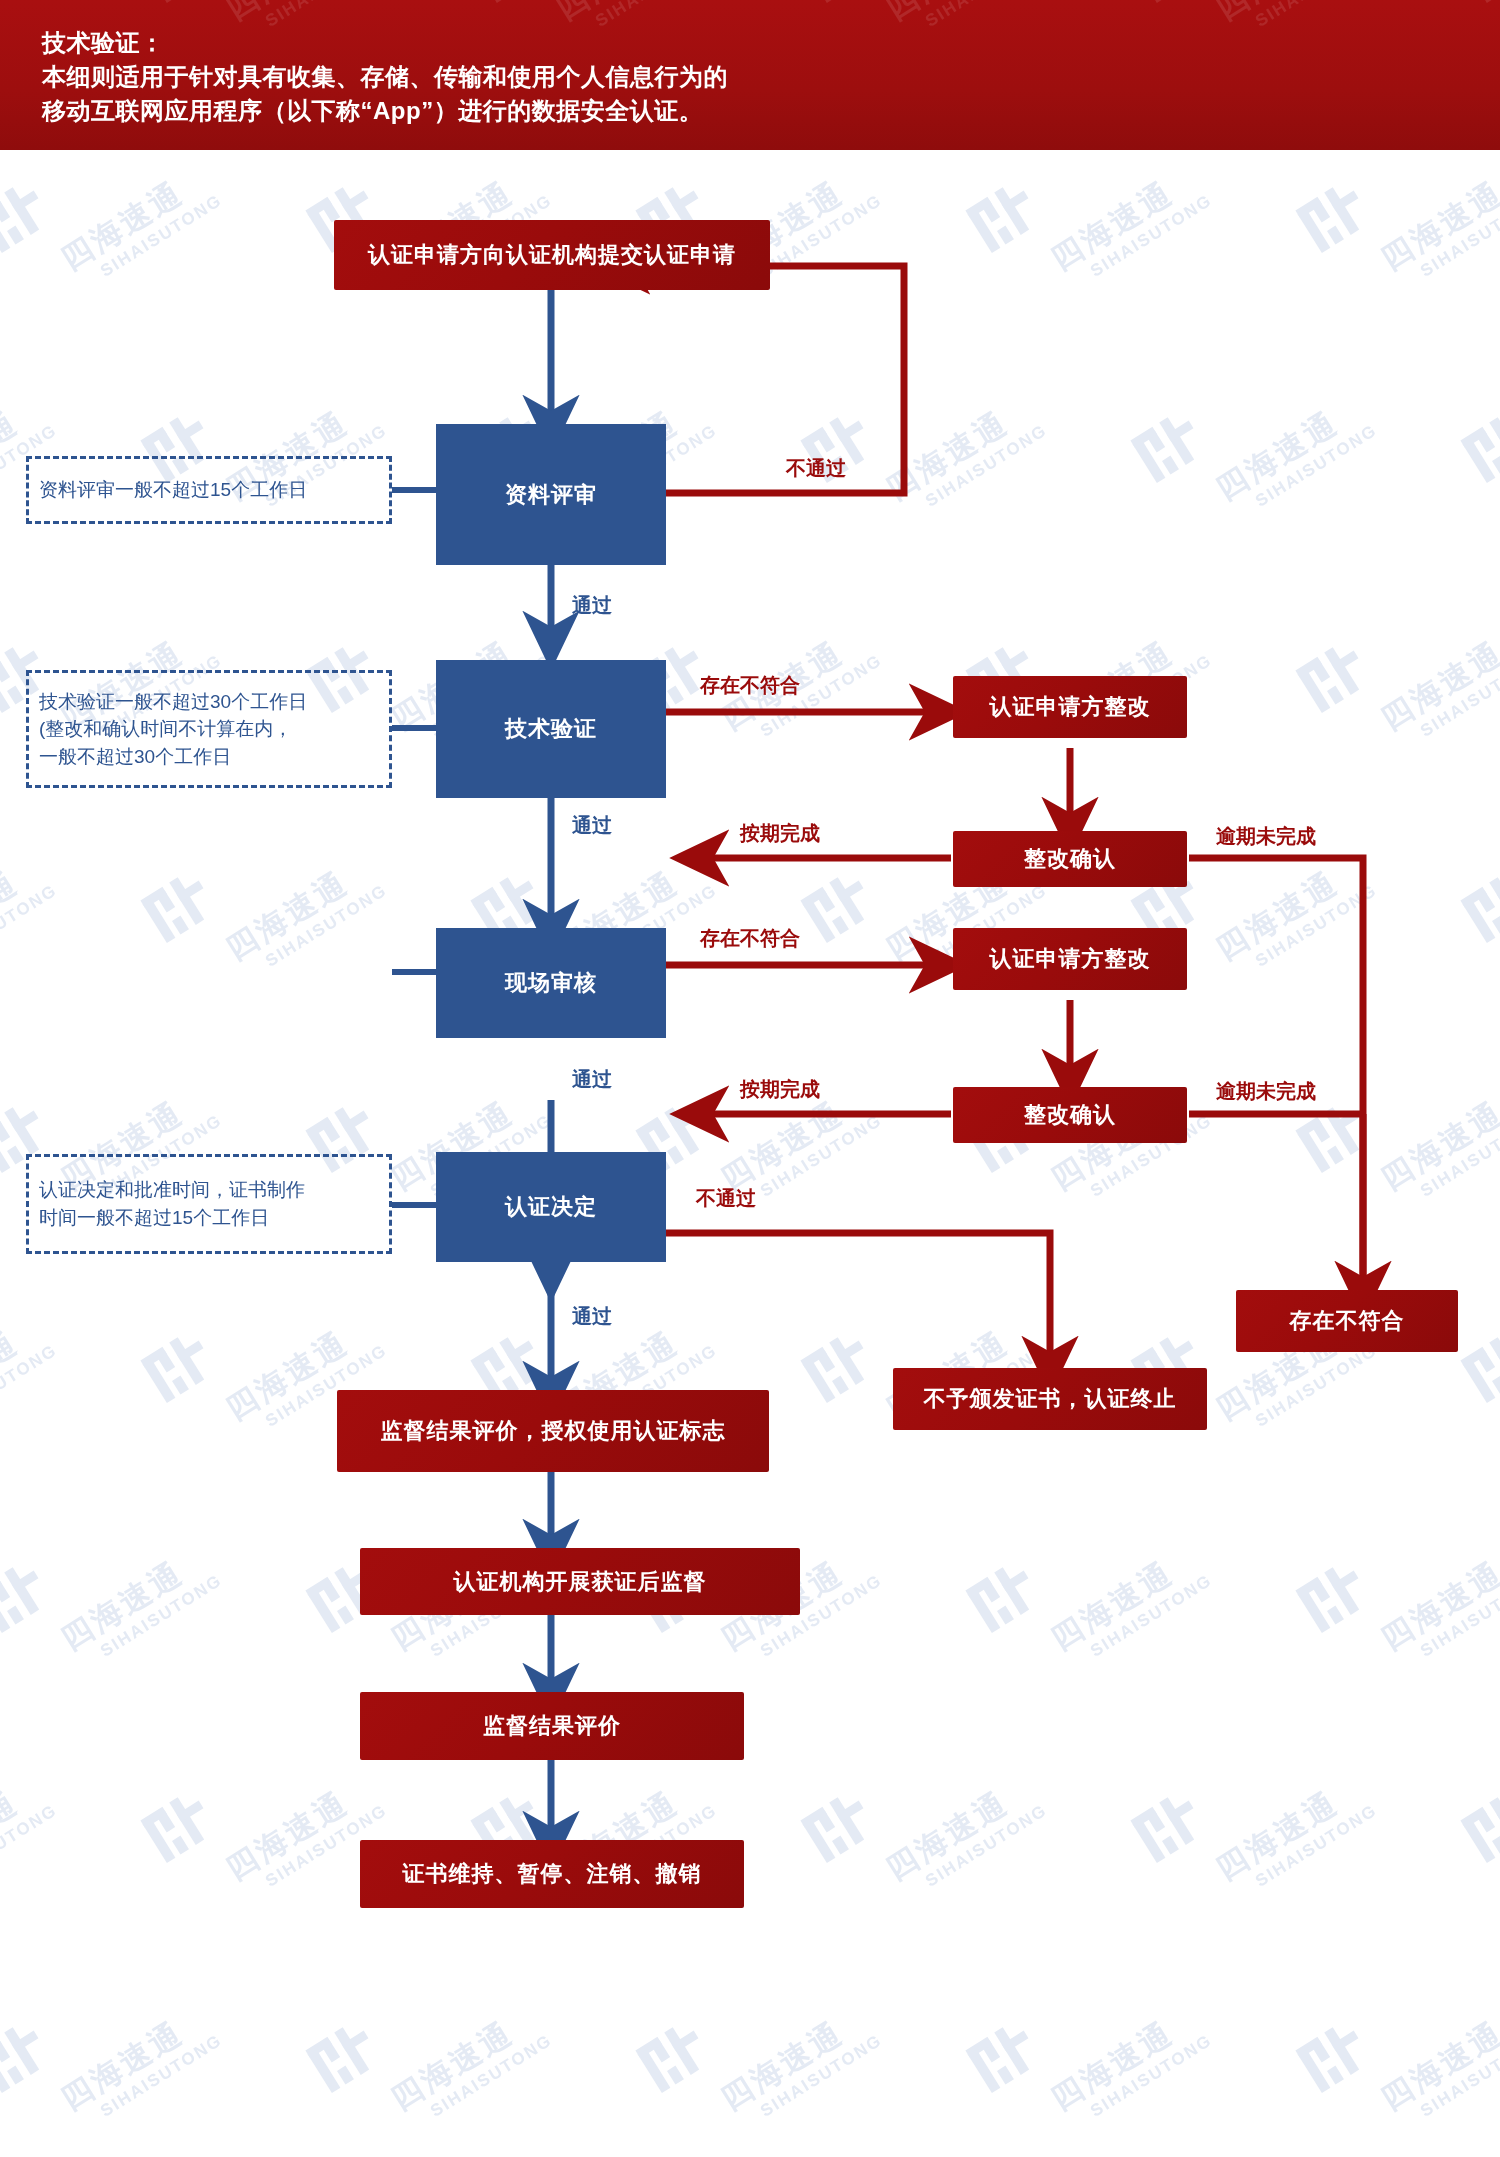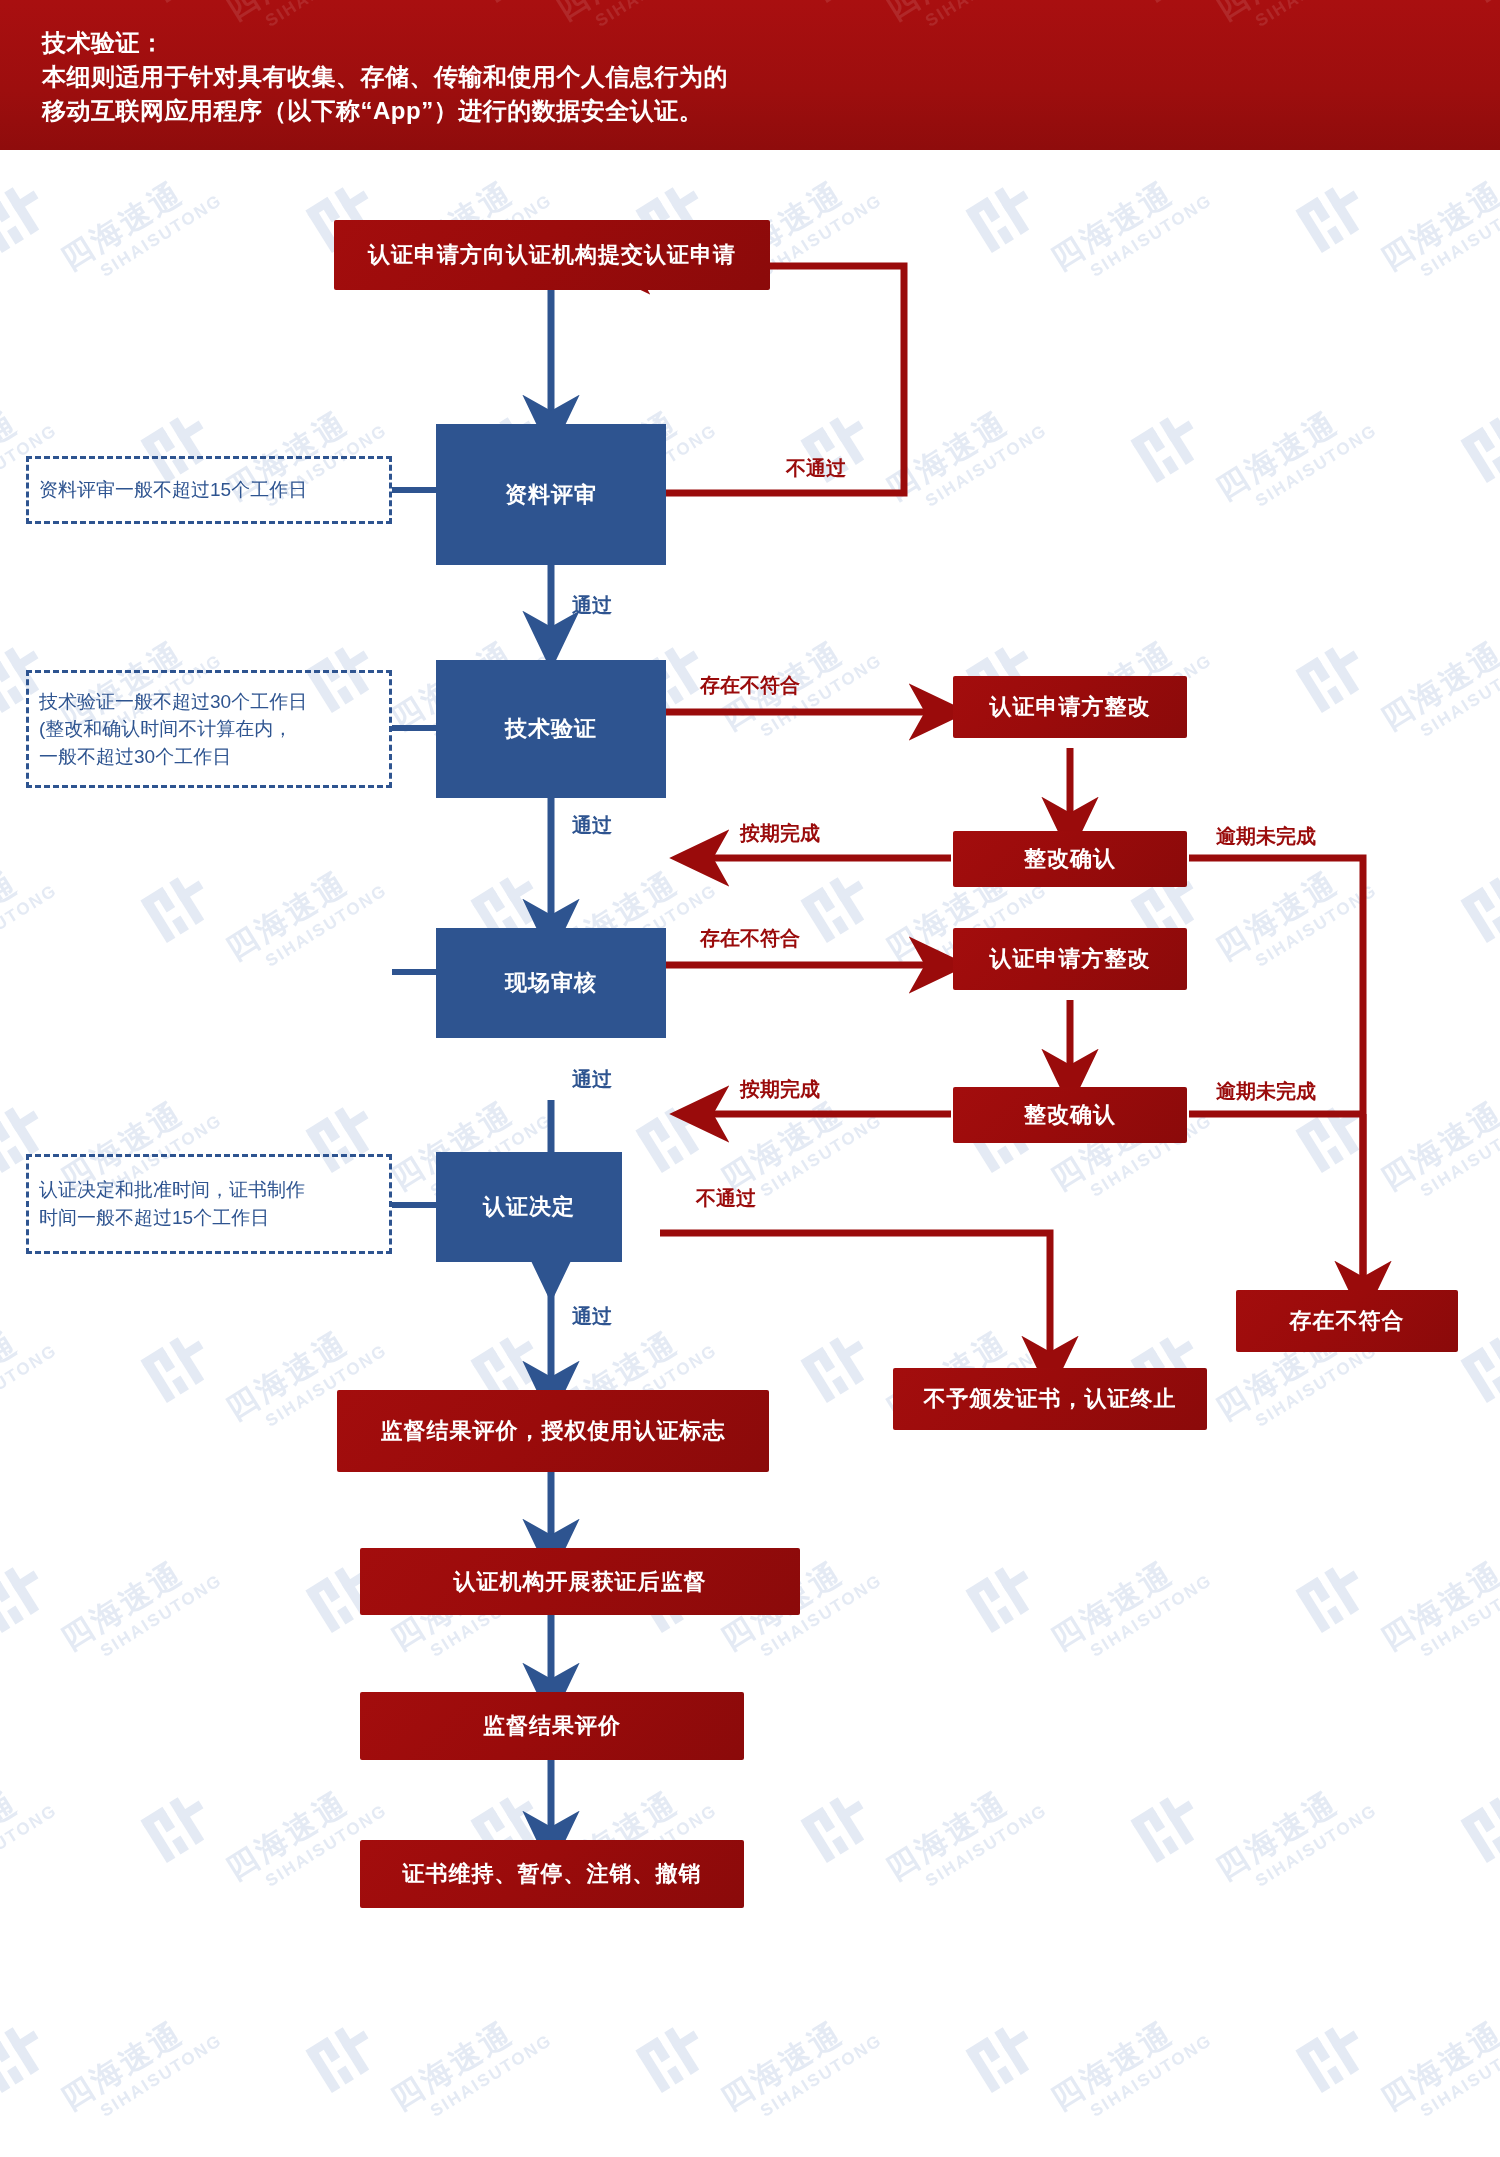--- a/index.html
+++ b/index.html
@@ -799,21 +799,21 @@
   </div>
 
   <div class="node blue" style="left:436px;top:660px;width:230px;height:138px;">
     <span>技术验证</span>
   </div>
 
   <div class="node blue" style="left:436px;top:928px;width:230px;height:110px;">
     <span>现场审核</span>
   </div>
 
-  <div class="node blue" style="left:436px;top:1152px;width:186px;height:110px;">
+  <div class="node blue" style="left:436px;top:1152px;width:230px;height:110px;">
     <span>认证决定</span>
   </div>
 
   <div class="node red" style="left:953px;top:676px;width:234px;height:62px;">
     <span>认证申请方整改</span>
   </div>
 
   <div class="node red" style="left:953px;top:831px;width:234px;height:56px;">
     <span>整改确认</span>
   </div>

